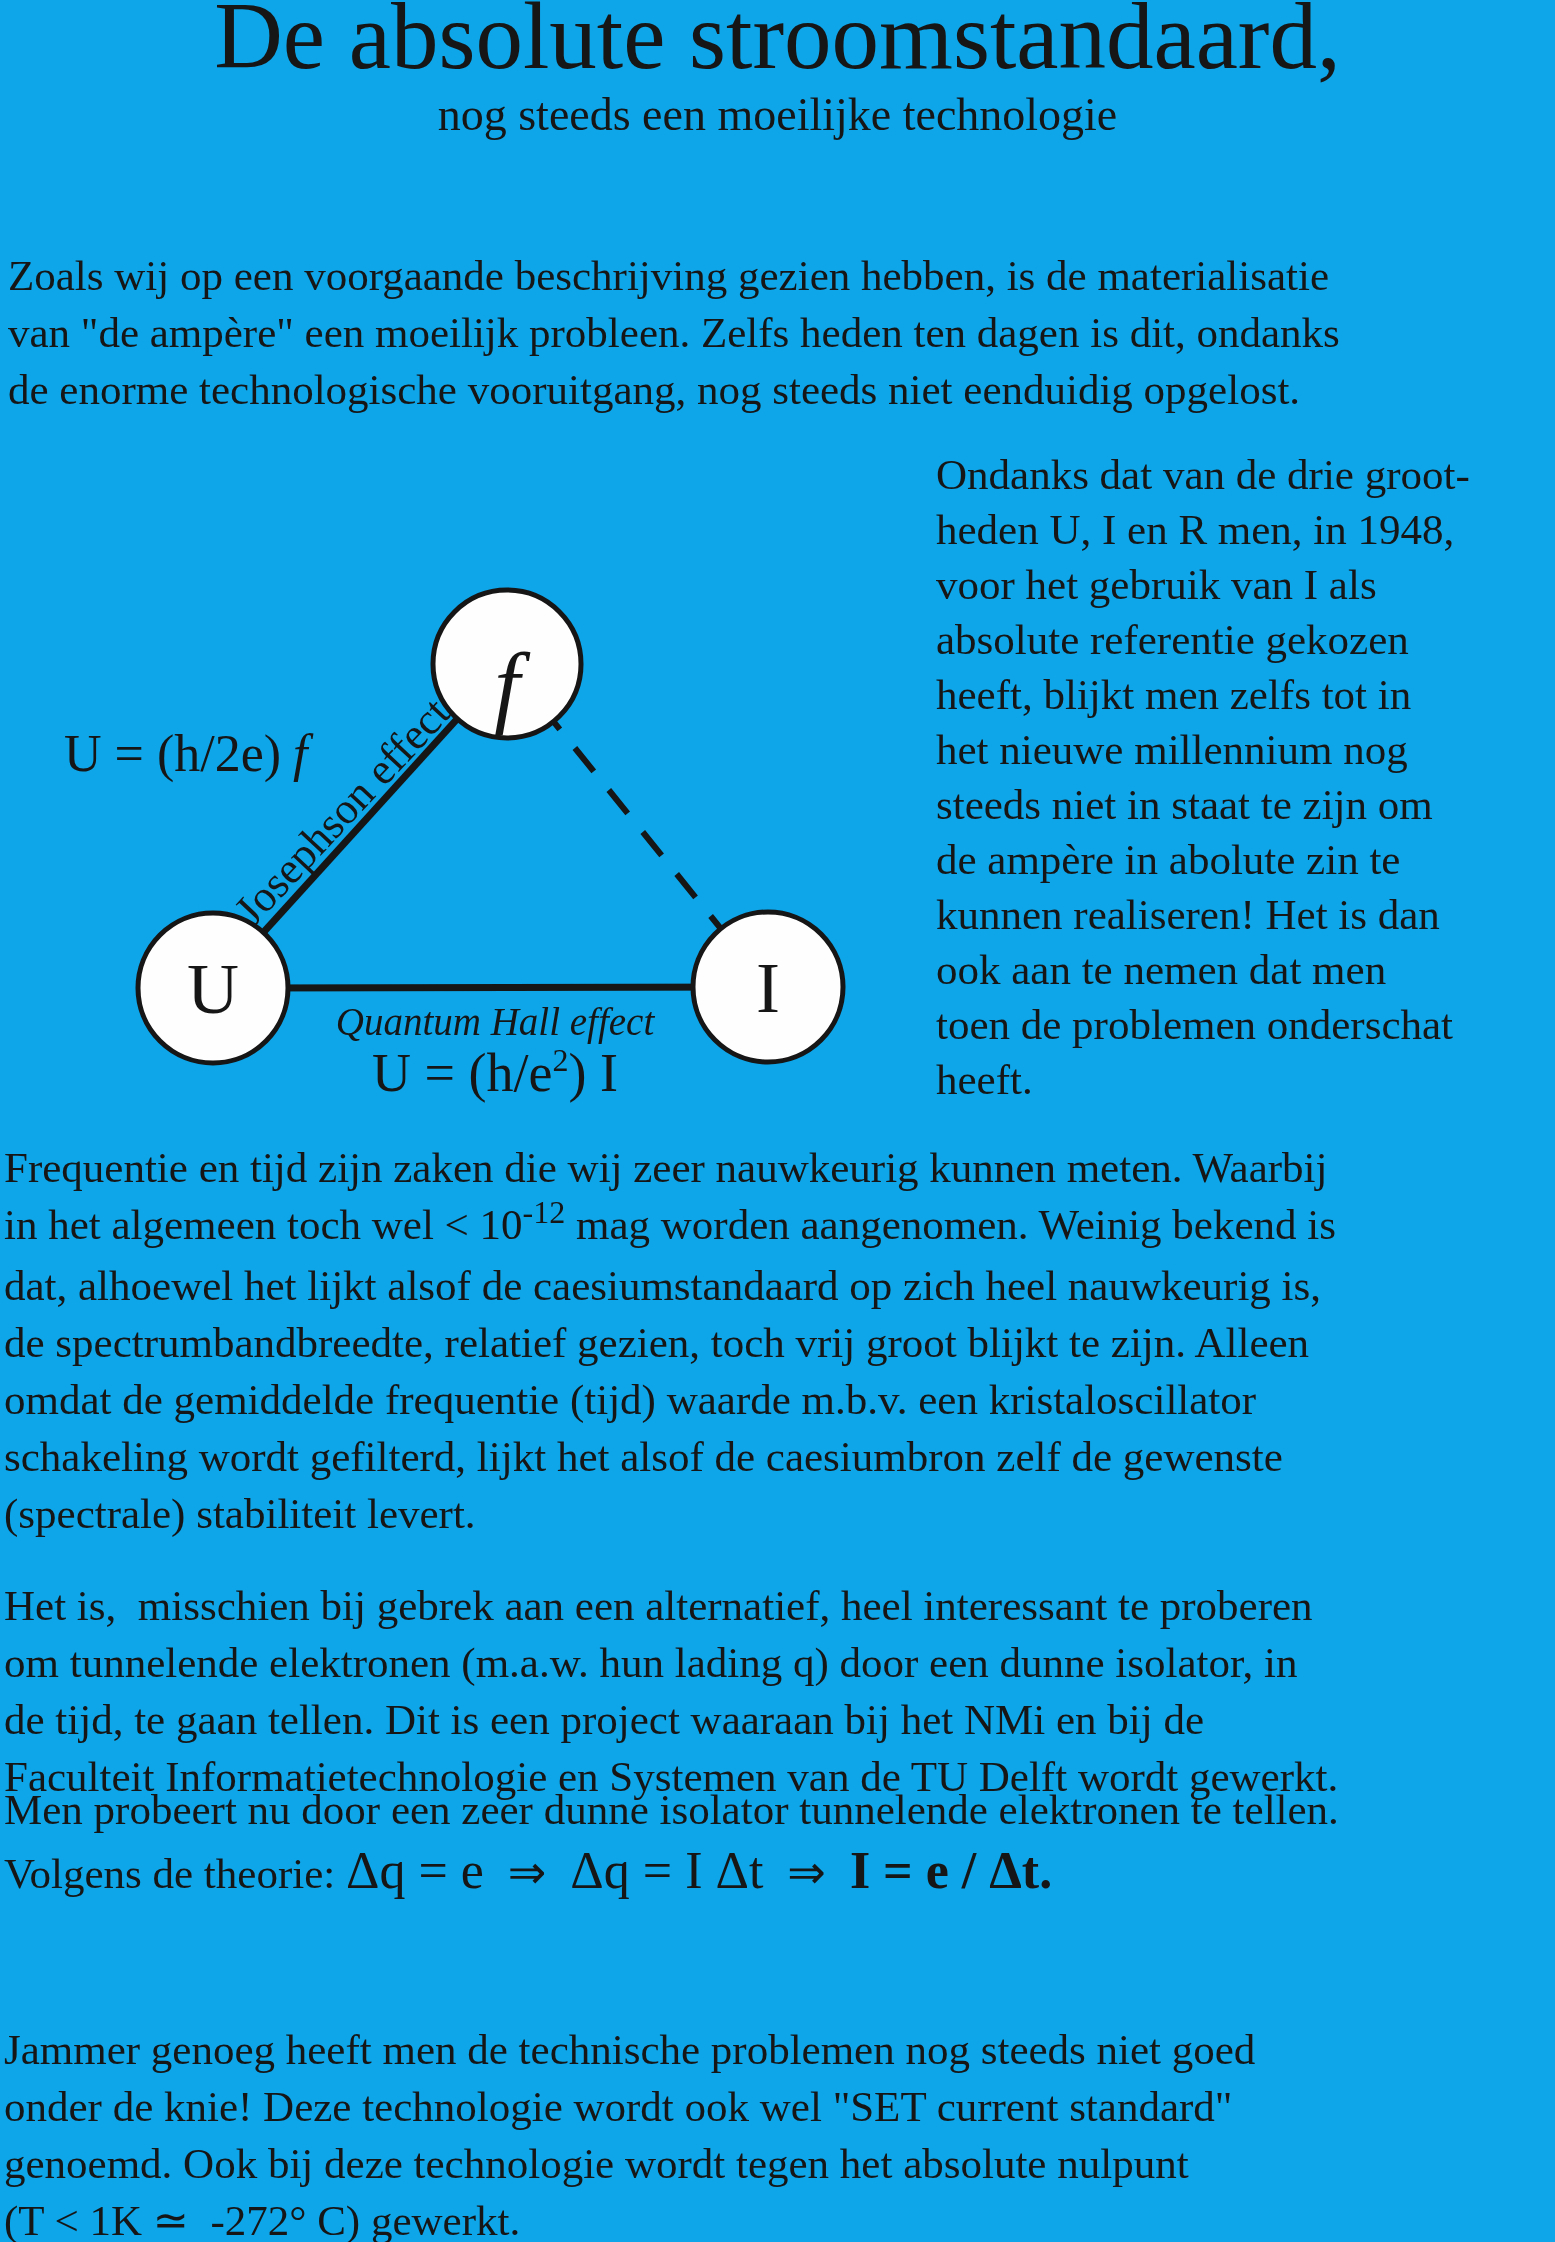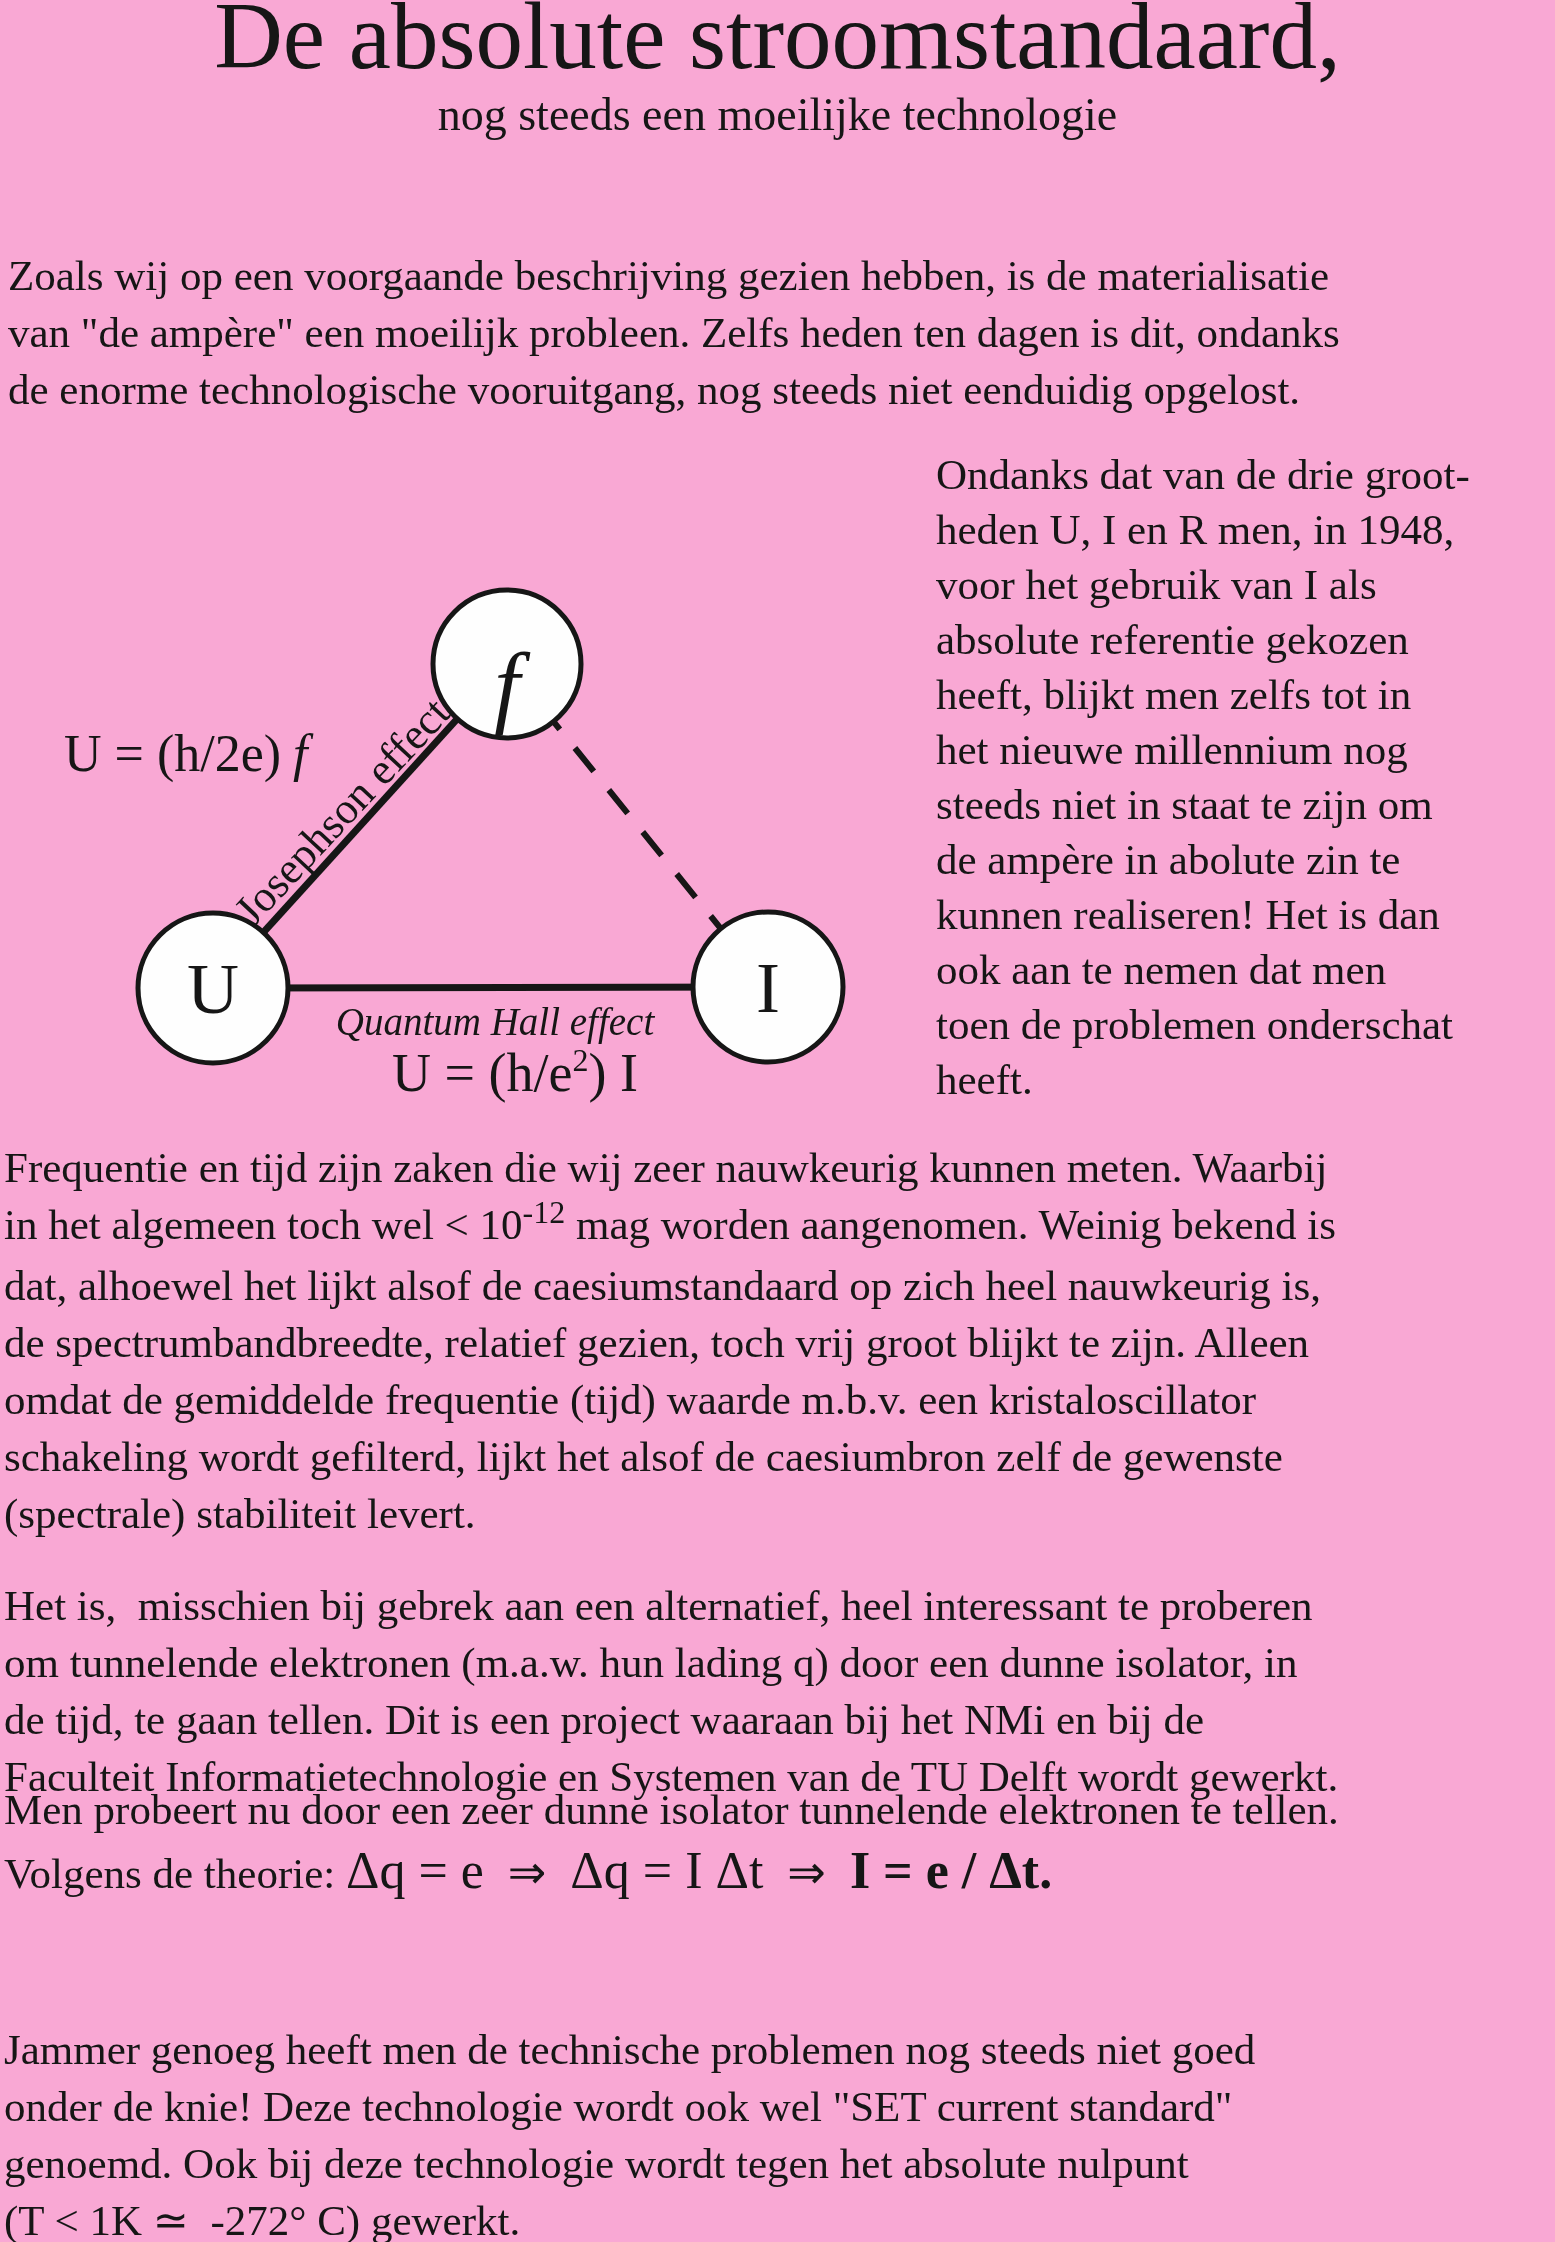--- a/index.html
+++ b/index.html
@@ -1,20 +1,20 @@
 <!DOCTYPE html>
 <html><head>
 <meta charset="utf-8">
 <style>
   html, body { margin: 0; padding: 0; background: #ffffff; }
   .page {
     position: relative;
     width: 1555px;
     height: 2242px;
-    background: #f9a8d4;
+    background: #0ea5e9;
     color: #161616;
     font-family: "Liberation Serif", serif;
     overflow: hidden;
   }
   .title {
     position: absolute;
     top: -16px; left: 0;
     width: 100%;
     text-align: center;
     font-size: 95px;
@@ -68,21 +68,21 @@
     position: absolute; left: 172px; top: 786px; width: 340px;
     text-align: center; font-size: 44px;
     transform: rotate(-47deg);
     white-space: pre;
   }
   .lbl-q {
     position: absolute; left: 330px; top: 999px; width: 330px;
     text-align: center; font-size: 39px; white-space: pre; font-style: italic;
   }
   .fml-q {
-    position: absolute; left: 365px; top: 1042px; width: 300px;
+    position: absolute; left: 345px; top: 1042px; width: 300px;
     text-align: center; font-size: 54px; white-space: pre;
   }
   .fml-q .sup2 { font-size: 32px; position: relative; top: -20px; }
 </style>
 </head>
 <body>
 
 <div class="page">
 
   <h1 class="title">De absolute stroomstandaard,</h1>

